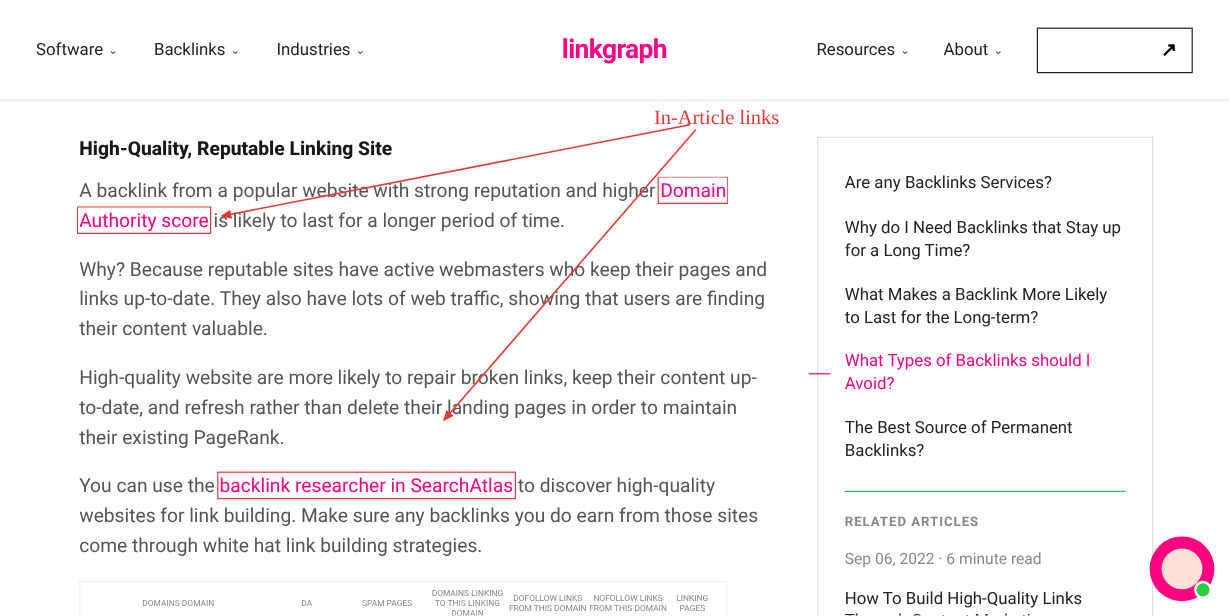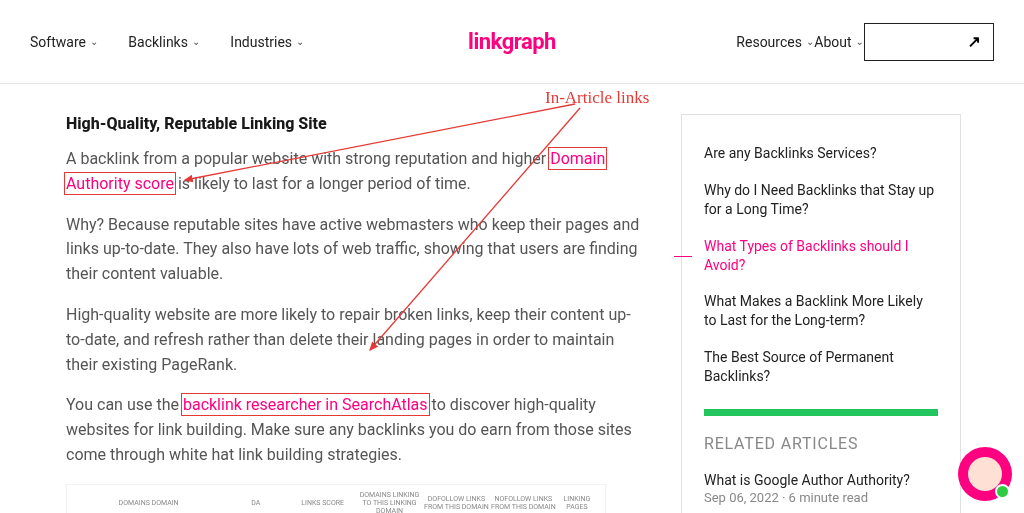--- a/index.html
+++ b/index.html
@@ -1,39 +1,39 @@
 <!DOCTYPE html>
 <html><head>
 <meta charset="utf-8">
 <style>
 * { margin:0; padding:0; box-sizing:border-box; font-family:-apple-system,BlinkMacSystemFont,'Segoe UI',Roboto,Helvetica,Arial,sans-serif; }
 body { width:1024px; height:513px; background:#fff; overflow:hidden; position:relative; }
 
 .topbar { width:100%; height:84px; border-bottom:1px solid #e5e5e5; display:flex; align-items:center; padding:0 30px; position:relative; }
 .nav-left  { display:flex; gap:30px; }
-.nav-right { display:flex; align-items:center; margin-left:auto; }
+.nav-right { display:flex; gap:28px; align-items:center; margin-left:auto; }
 .nav-item  { font-size:14px; color:#222; display:flex; align-items:center; gap:4px; cursor:pointer; }
 .chev { font-size:10px; color:#555; }
 .logo { position:absolute; left:50%; transform:translateX(-50%); font-size:22px; font-weight:700; color:#ff0080; letter-spacing:-.5px; }
 .cta-box { width:130px; height:38px; border:1px solid #222; display:flex; justify-content:flex-end; align-items:center; padding-right:12px; font-size:16px; font-weight:800; cursor:pointer; }
 
 .page { display:flex; padding:30px 30px 0 66px; gap:40px; position:relative; }
 .article { width:575px; }
 .h2 { font-size:16px; font-weight:800; color:#181818; margin-bottom:14px; }
 .p  { font-size:16px; line-height:1.55; color:#555; margin-bottom:16px; }
 .a  { color:#ff0080; }
 .box{ outline:1px solid #e53935; outline-offset:1px; }
 
 .annot { position:absolute; font-family:'Times New Roman',serif; font-size:17px; color:#e53935; }
 
 .sidebar { width:280px; border:1px solid #e0e0e0; padding:20px 22px; font-size:14px; }
 .toc-item { padding:9px 0; color:#222; line-height:1.35; cursor:pointer; }
 .toc-item.active { color:#ff0080; position:relative; }
 .toc-item.active::before { content:""; position:absolute; left:-30px; top:50%; width:18px; height:1px; background:#ff0080; }
-.sb-heading { font-size:16px; letter-spacing:.8px; color:#888; border-top:7px solid #22c55e; padding-top:18px; margin:14px 0 10px; }
+.sb-heading { font-size:11px; letter-spacing:.8px; color:#888; border-top:1px solid #22c55e; padding-top:18px; margin:14px 0 10px;font-weight:bold; }
 .rel-item { padding:8px 0; cursor:pointer; }
 .rel-title{ color:#222; line-height:1.35; }
 .rel-meta { color:#888; font-size:13px; margin-top:0; }
 
 .shot { width:540px; height:70px; border:1px solid #f1f1f1; background:#fff; font-size:8px; color:#555; padding:6px 8px; }
 .shot-head { display:flex; color:#888; font-size:7px; align-items:center; }
 .shot-head span:first-child{flex:2.2}
 .shot-head span{flex:1; text-align:center}
 .shot-head span:last-child{flex:.6}
 
@@ -86,42 +86,41 @@
     <div class="p">Why? Because reputable sites have active webmasters who keep their pages and links up-to-date. They also have lots of web traffic, showing that users are finding their content valuable.</div>
     <div class="p">High-quality website are more likely to repair broken links, keep their content up-to-date, and refresh rather than delete their landing pages in order to maintain their existing PageRank.</div>
     <div class="p">
       <span>You can use the </span><a class="a box">backlink researcher in SearchAtlas</a><span> to discover high-quality websites for link building. Make sure any backlinks you do earn from those sites come through white hat link building strategies.</span>
     </div>
 
     <div class="shot">
       <div class="shot-head">
         <span>DOMAINS DOMAIN</span>
           <span>DA</span>
-          <span>LINKS SCORE</span>
+          <span>SPAM PAGES</span>
           <span>DOMAINS LINKING TO THIS LINKING DOMAIN</span>
           <span>DOFOLLOW LINKS FROM THIS DOMAIN</span>
           <span>NOFOLLOW LINKS FROM THIS DOMAIN</span>
           <span>LINKING PAGES</span>
       </div>
 
     </div>
   </div>
 
   <div class="sidebar">
     <div id="toc">
         <div class="toc-item">Are any Backlinks Services?</div>
         <div class="toc-item">Why do I Need Backlinks that Stay up for a Long Time?</div>
+        <div class="toc-item">What Makes a Backlink More Likely to Last for the Long-term?</div>
         <div class="toc-item active">What Types of Backlinks should I Avoid?</div>
-        <div class="toc-item">What Makes a Backlink More Likely to Last for the Long-term?</div>
         <div class="toc-item">The Best Source of Permanent Backlinks?</div>
       </div>
     <div class="sb-heading">RELATED ARTICLES</div>
     <div id="related">
         <div class="rel-item">
-          <div class="rel-title">What is Google Author Authority?</div>
           <div class="rel-meta">Sep 06, 2022 · 6 minute read</div>
         </div>
         <div class="rel-item">
           <div class="rel-title">How To Build High-Quality Links Through Content Marketing</div>
         </div>
       </div>
   </div>
 </div>
 
 <div class="annot" style="left:545px; top:88px;text-align:right;">In-Article links</div>

